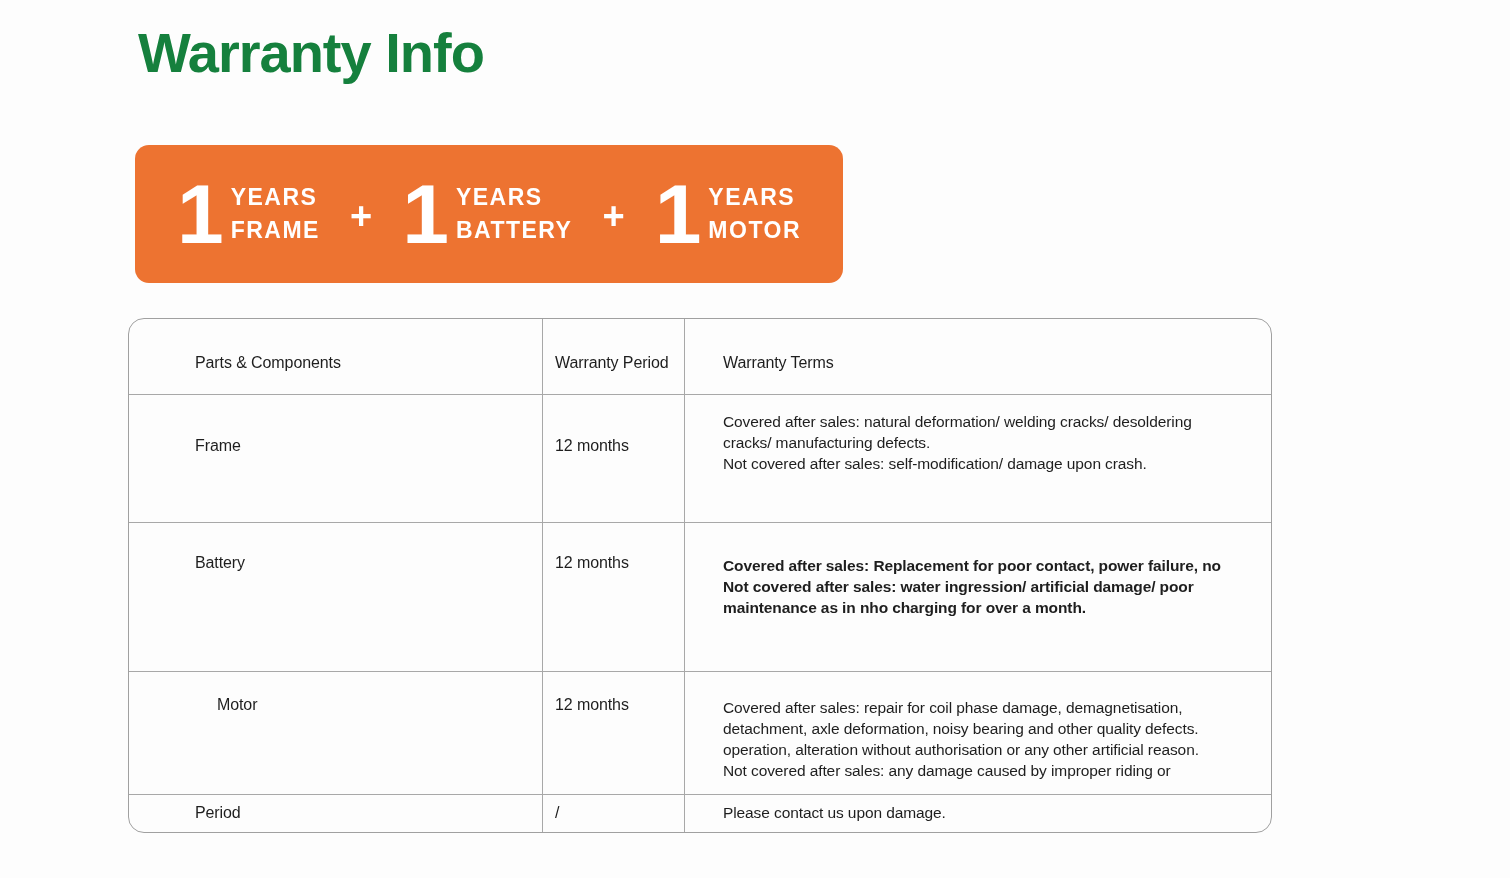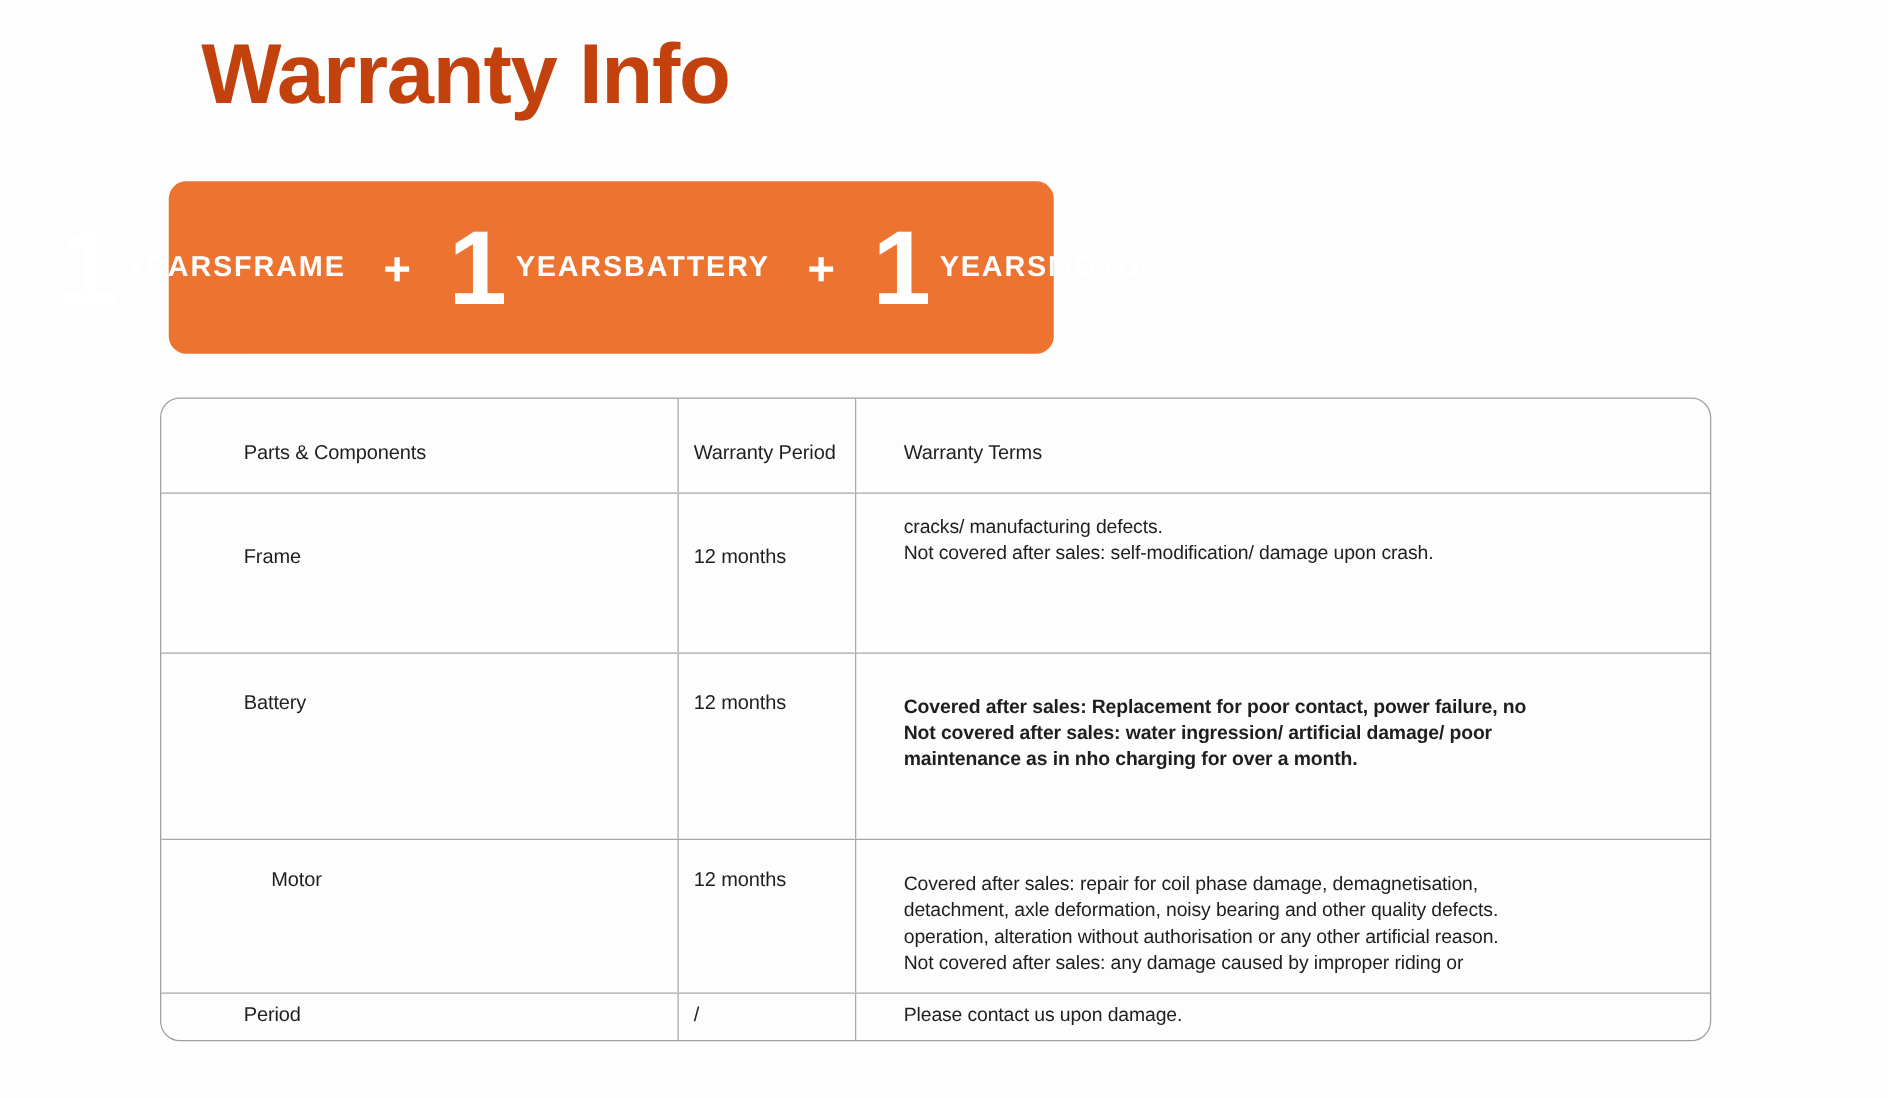--- a/index.html
+++ b/index.html
@@ -9,44 +9,44 @@
     font-family:"Liberation Sans", sans-serif;
     color:#1e1e1e;
     position:relative;
     overflow:hidden;
   }
   .page { position:absolute; inset:0; }
 
   
   .page-title {
     position:absolute; left:138px; top:24px;
-    font-size:68px; font-weight:700; letter-spacing:-1px;
-    color:#c2410c; line-height:1.05;margin-left:23px;
+    font-size:56px; font-weight:700; letter-spacing:-1px;
+    color:#15803d; line-height:1.05;
   }
 
   
   .banner {
     position:absolute; left:135px; top:145px;
     width:708px; height:138px;
     background:#ed7331; border-radius:14px;
     display:flex; align-items:center; justify-content:center;
     gap:30px; color:#ffffff;
   }
   .b-item { display:flex; align-items:center; gap:9px; }
   .b-num  { font-size:84px; font-weight:700; line-height:0.82; letter-spacing:-2px; }
   .b-labels {
-    display:flex; flex-direction:row;
+    display:flex; flex-direction:column;
     font-size:23px; font-weight:700; letter-spacing:1.5px; line-height:1.45;
   }
   .b-plus { font-size:38px; font-weight:700; transform:translateY(2px); }
 
   
   .wtable {
     position:absolute; left:128px; top:318px;
-    width:1241px; height:515px;
+    width:1144px; height:515px;
     border:1.5px solid #a0a0a0; border-radius:16px;
     overflow:hidden; background:#fdfdfd;
     display:grid;
     grid-template-rows:76px 128px 149px 123px 1fr;
   }
   .trow {
     display:grid;
     grid-template-columns:414px 142px 1fr;
     border-bottom:1px solid #a8a8a8;
   }
@@ -108,20 +108,21 @@
     <div class="trow thead">
       <div class="cell c1">Parts &amp; Components</div>
       <div class="cell c2">Warranty Period</div>
       <div class="cell c3">Warranty Terms</div>
     </div>
 
     <div class="trow row-frame">
       <div class="cell c1">Frame</div>
       <div class="cell c2">12 months</div>
       <div class="cell c3 terms">
+        <div>Covered after sales: natural deformation/ welding cracks/ desoldering</div>
         <div>cracks/ manufacturing defects.</div>
         <div>Not covered after sales: self-modification/ damage upon crash.</div>
 
       </div>
     </div>
 
     <div class="trow row-battery">
       <div class="cell c1">Battery</div>
       <div class="cell c2">12 months</div>
       <div class="cell c3 terms">

